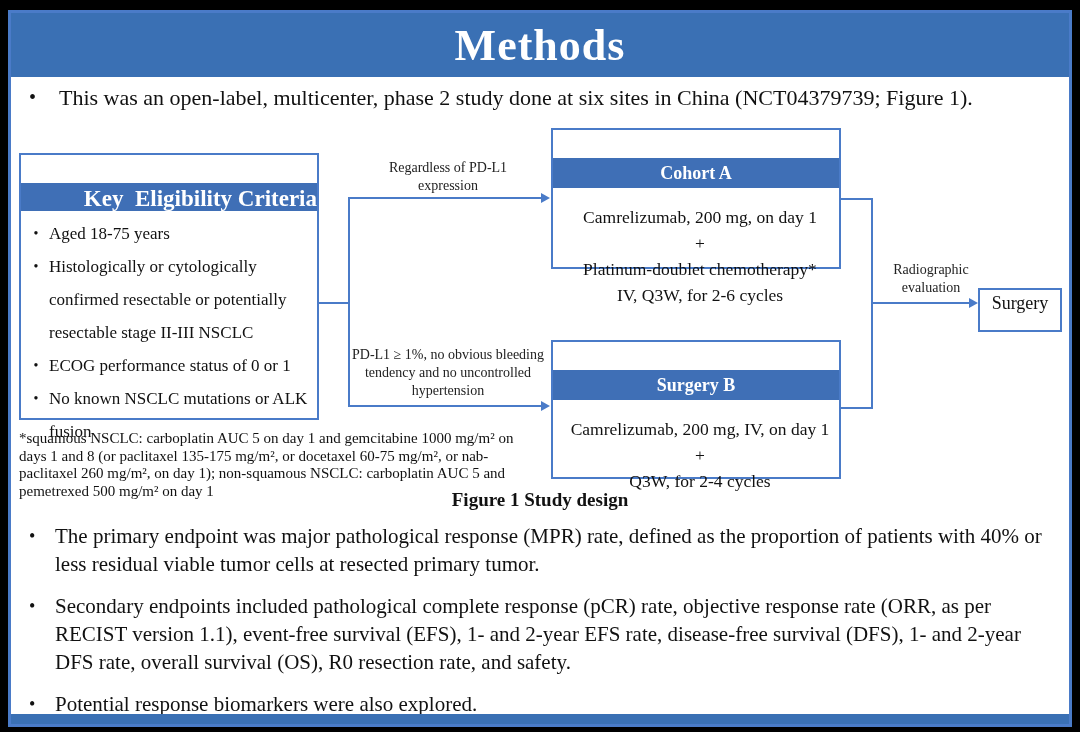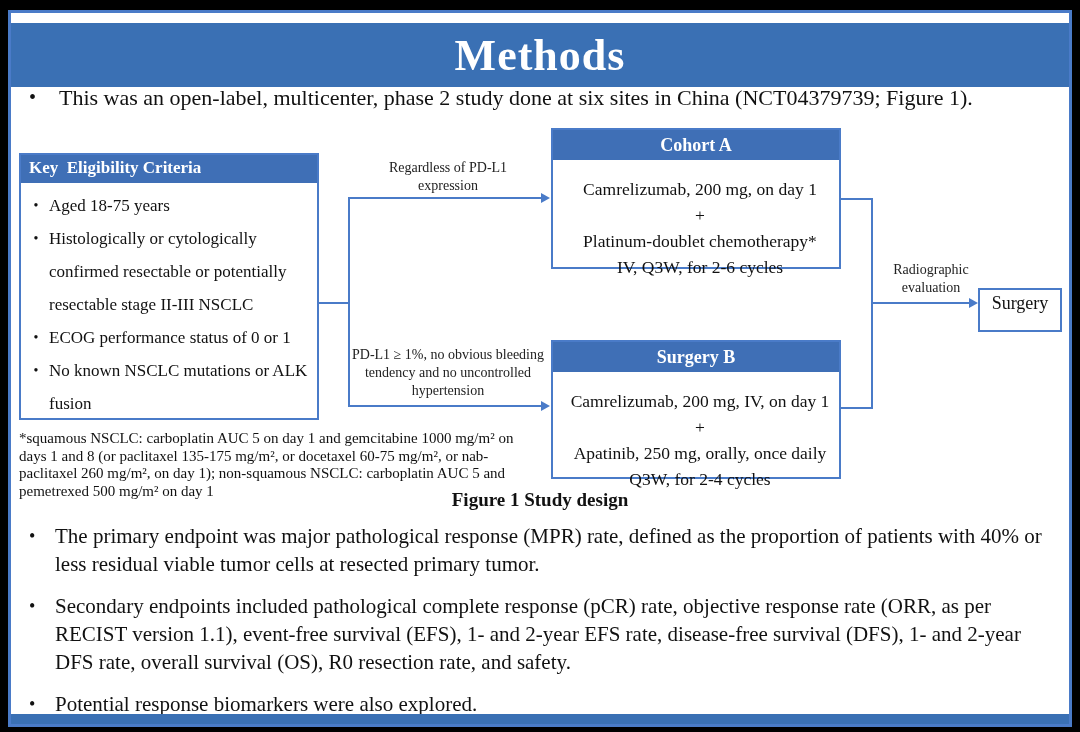--- a/index.html
+++ b/index.html
@@ -7,36 +7,36 @@
     width:1080px;height:732px;position:relative;background:#000;
     font-family:"Liberation Serif","DejaVu Serif",serif;color:#111;
     overflow:hidden;
   }
   .slide{
     position:absolute;left:8px;top:10px;width:1064px;height:717px;
     background:#fff;border:3px solid #4a7bc8;box-sizing:border-box;
   }
   .title-band{
     position:absolute;left:0;top:0;width:100%;height:64px;
-    background:#3a70b4;display:flex;align-items:center;justify-content:center;margin-top:10px;
+    background:#3a70b4;display:flex;align-items:center;justify-content:center;
   }
   .title-band .title{
     color:#fff;font-size:44px;font-weight:bold;letter-spacing:1px;
   }
   .bottom-bar{
     position:absolute;left:0;bottom:0;width:100%;height:10px;background:#3a70b4;
   }
   .intro{position:absolute;left:18px;top:70px;right:14px;display:flex;font-size:22px;line-height:29px;}
   .intro .marker{width:30px;font-size:20px;flex:0 0 30px;}
   
   .fc{position:absolute;left:0;top:0;width:100%;height:100%;}
   .box{position:absolute;border:2px solid #4a7bc8;background:#fff;box-sizing:border-box;}
-  .box-header{background:#3f6fb6;color:#fff;font-weight:bold;}
+  .box-header{background:#3f6fb6;color:#fff;font-weight:bold;margin-top:28px;}
   .elig{left:8px;top:140px;width:300px;height:267px;}
-  .elig .box-header{height:28px;font-size:17px;padding:3px 0 0 8px;box-sizing:border-box;white-space:pre-wrap;}
+  .elig .box-header{height:28px;font-size:23px;padding:3px 0 0 8px;box-sizing:border-box;white-space:pre-wrap;text-align:right;}
   .elig ul{list-style:none;margin:6px 4px 0 2px;padding:0;}
   .elig li{display:flex;font-size:17px;line-height:33px;}
   .elig li .marker{flex:0 0 26px;text-align:center;font-size:14px;}
   .cohort{width:290px;}
   .cohort .box-header{height:30px;line-height:30px;font-size:18px;text-align:center;}
   .cohort .line{text-align:center;font-size:17.5px;line-height:26px;}
   .cohort .body{padding-top:16px;margin-left:8px;}
   .cohort-a{left:540px;top:115px;height:141px;}
   .cohort-b{left:540px;top:327px;height:139px;}
   .hline,.vline{position:absolute;background:#4a7bc8;}
@@ -112,21 +112,20 @@
         <div class="line">Platinum-doublet chemotherapy*</div>
         <div class="line">IV, Q3W, for 2-6 cycles</div>
       </div>
     </div>
 
     <div class="box cohort cohort-b">
       <div class="box-header">Surgery B</div>
       <div class="body">
         <div class="line">Camrelizumab, 200 mg, IV, on day 1</div>
         <div class="line">+</div>
-        <div class="line">Apatinib, 250 mg, orally, once daily</div>
         <div class="line">Q3W, for 2-4 cycles</div>
       </div>
     </div>
 
     <div class="hline" style="left:830px;top:185px;width:32px;"></div>
     <div class="hline" style="left:830px;top:394px;width:32px;"></div>
     <div class="vline" style="left:860px;top:185px;height:211px;"></div>
     <div class="hline" style="left:860px;top:289px;width:99px;"></div>
     <div class="arrowhead" style="left:958px;top:285px;"></div>
     <div class="branch-label" style="left:868px;top:248px;width:104px;">Radiographic evaluation</div>

